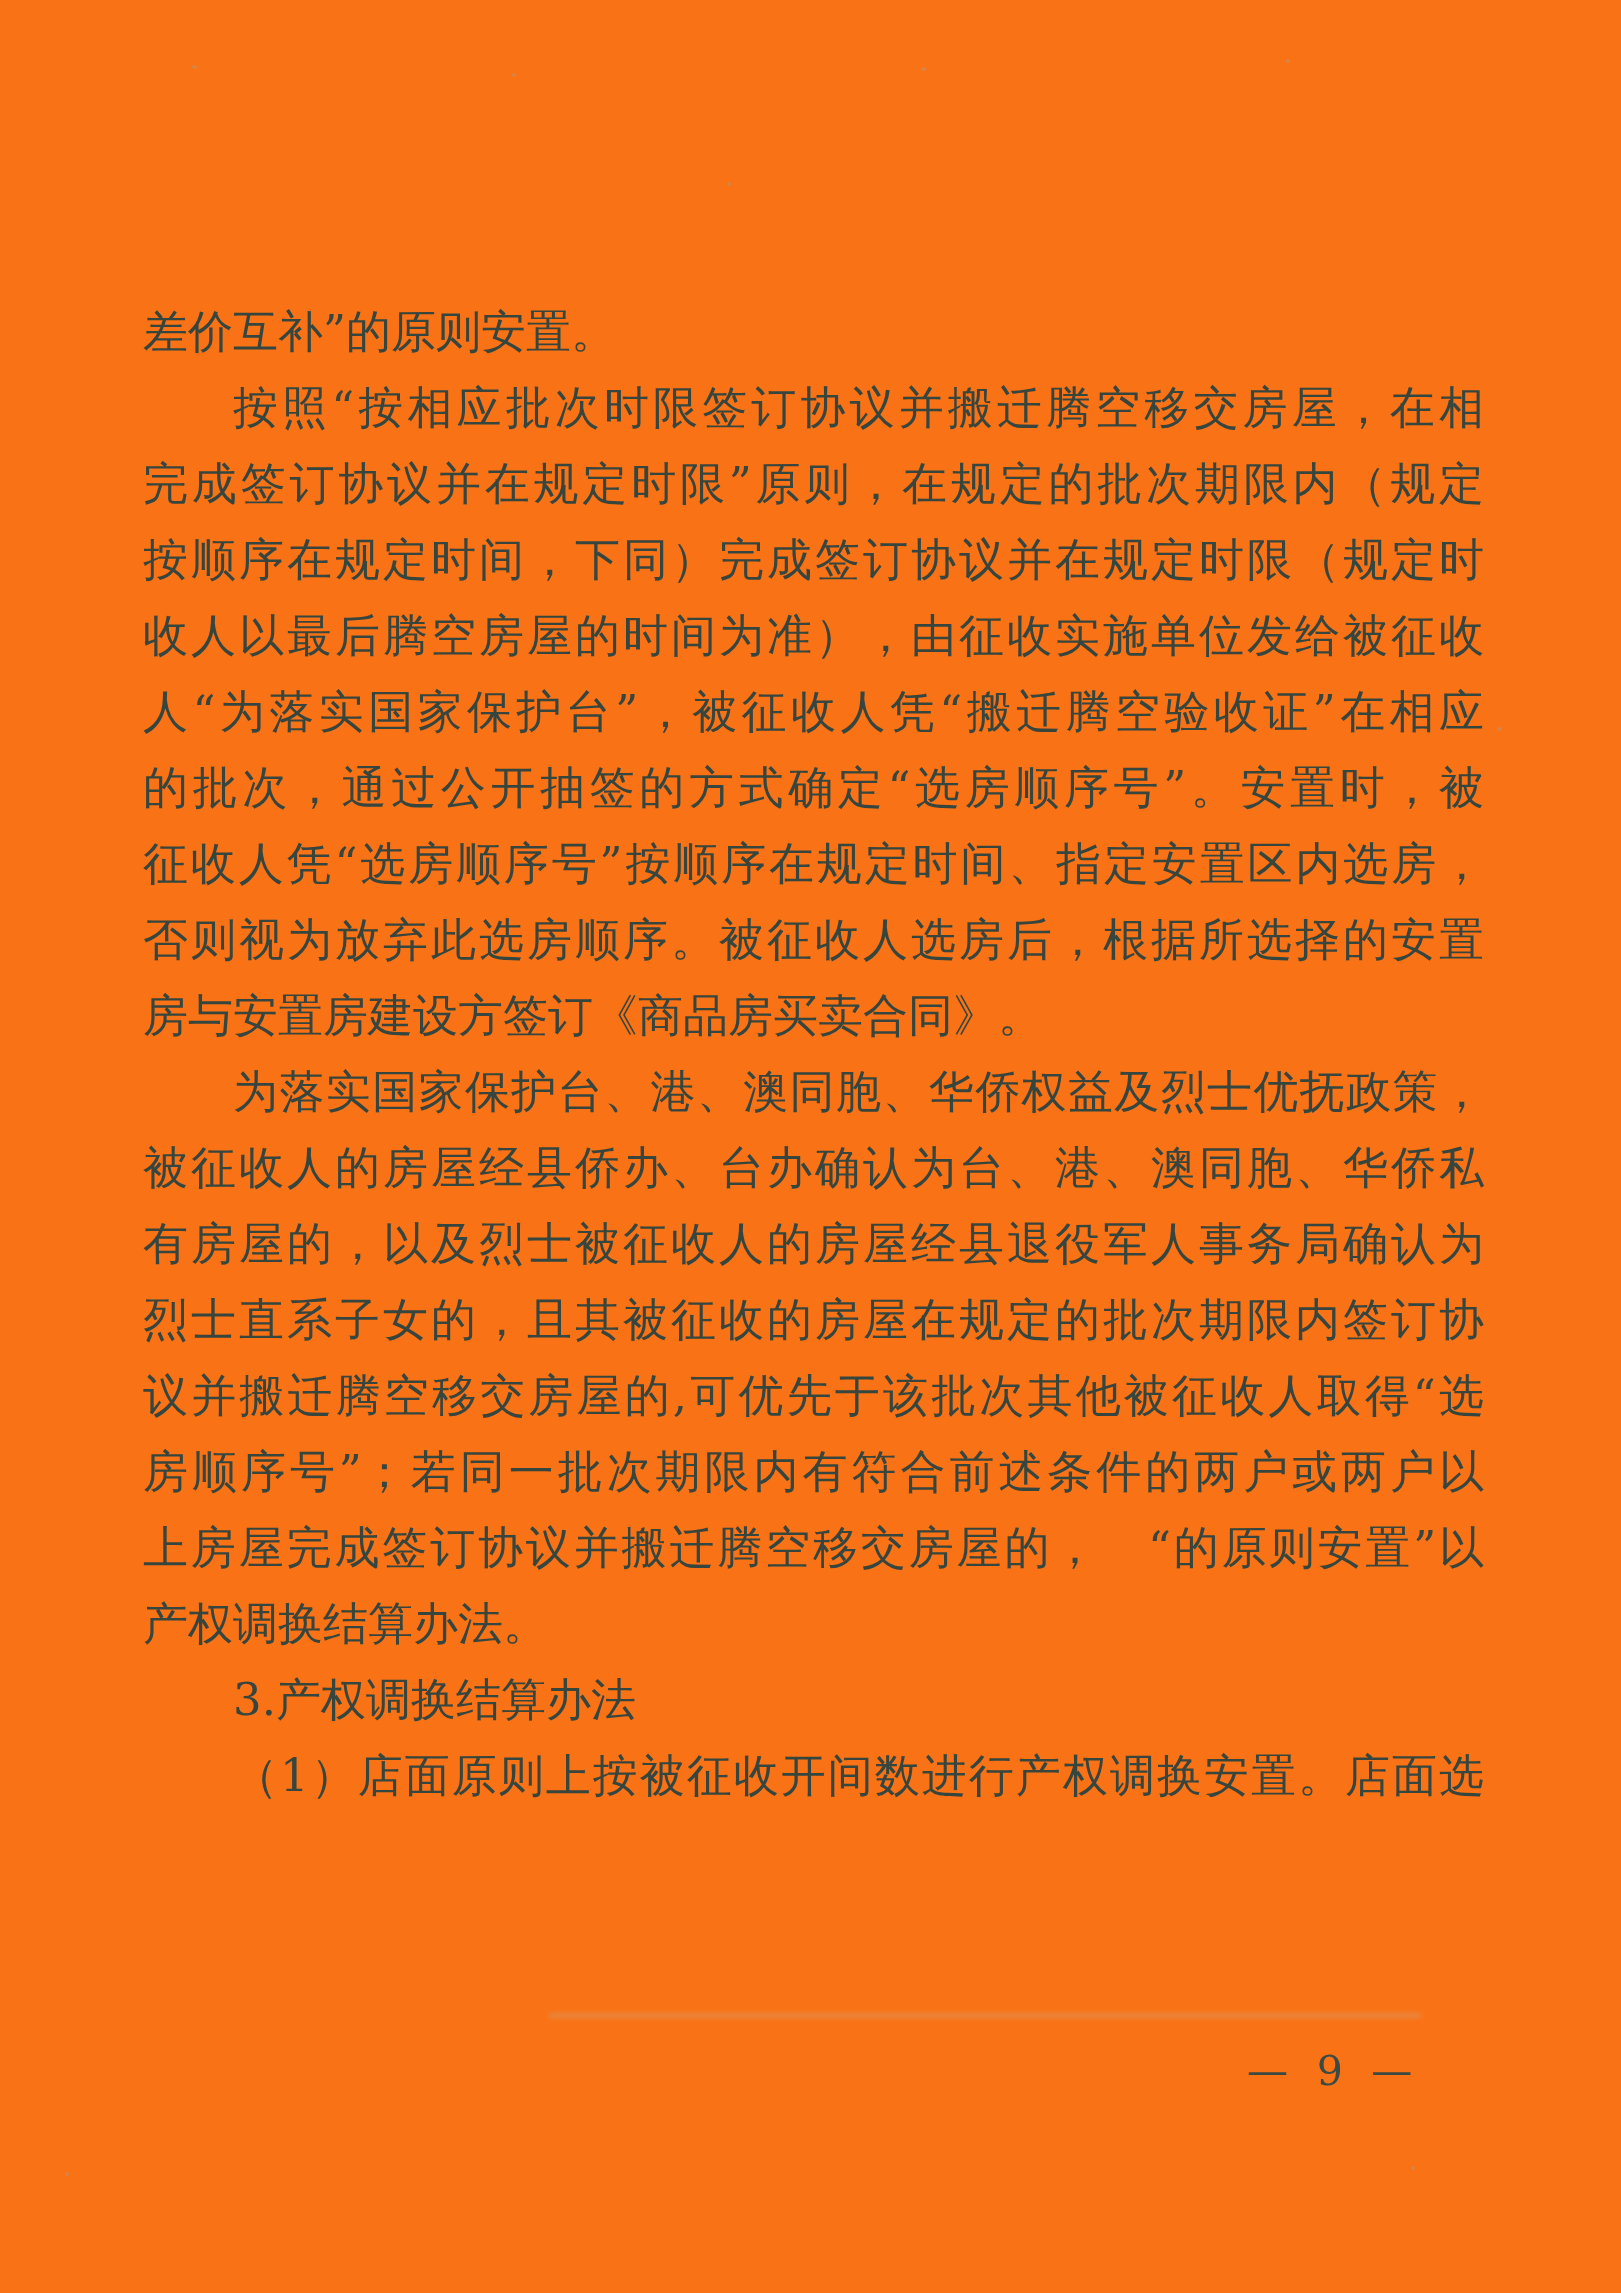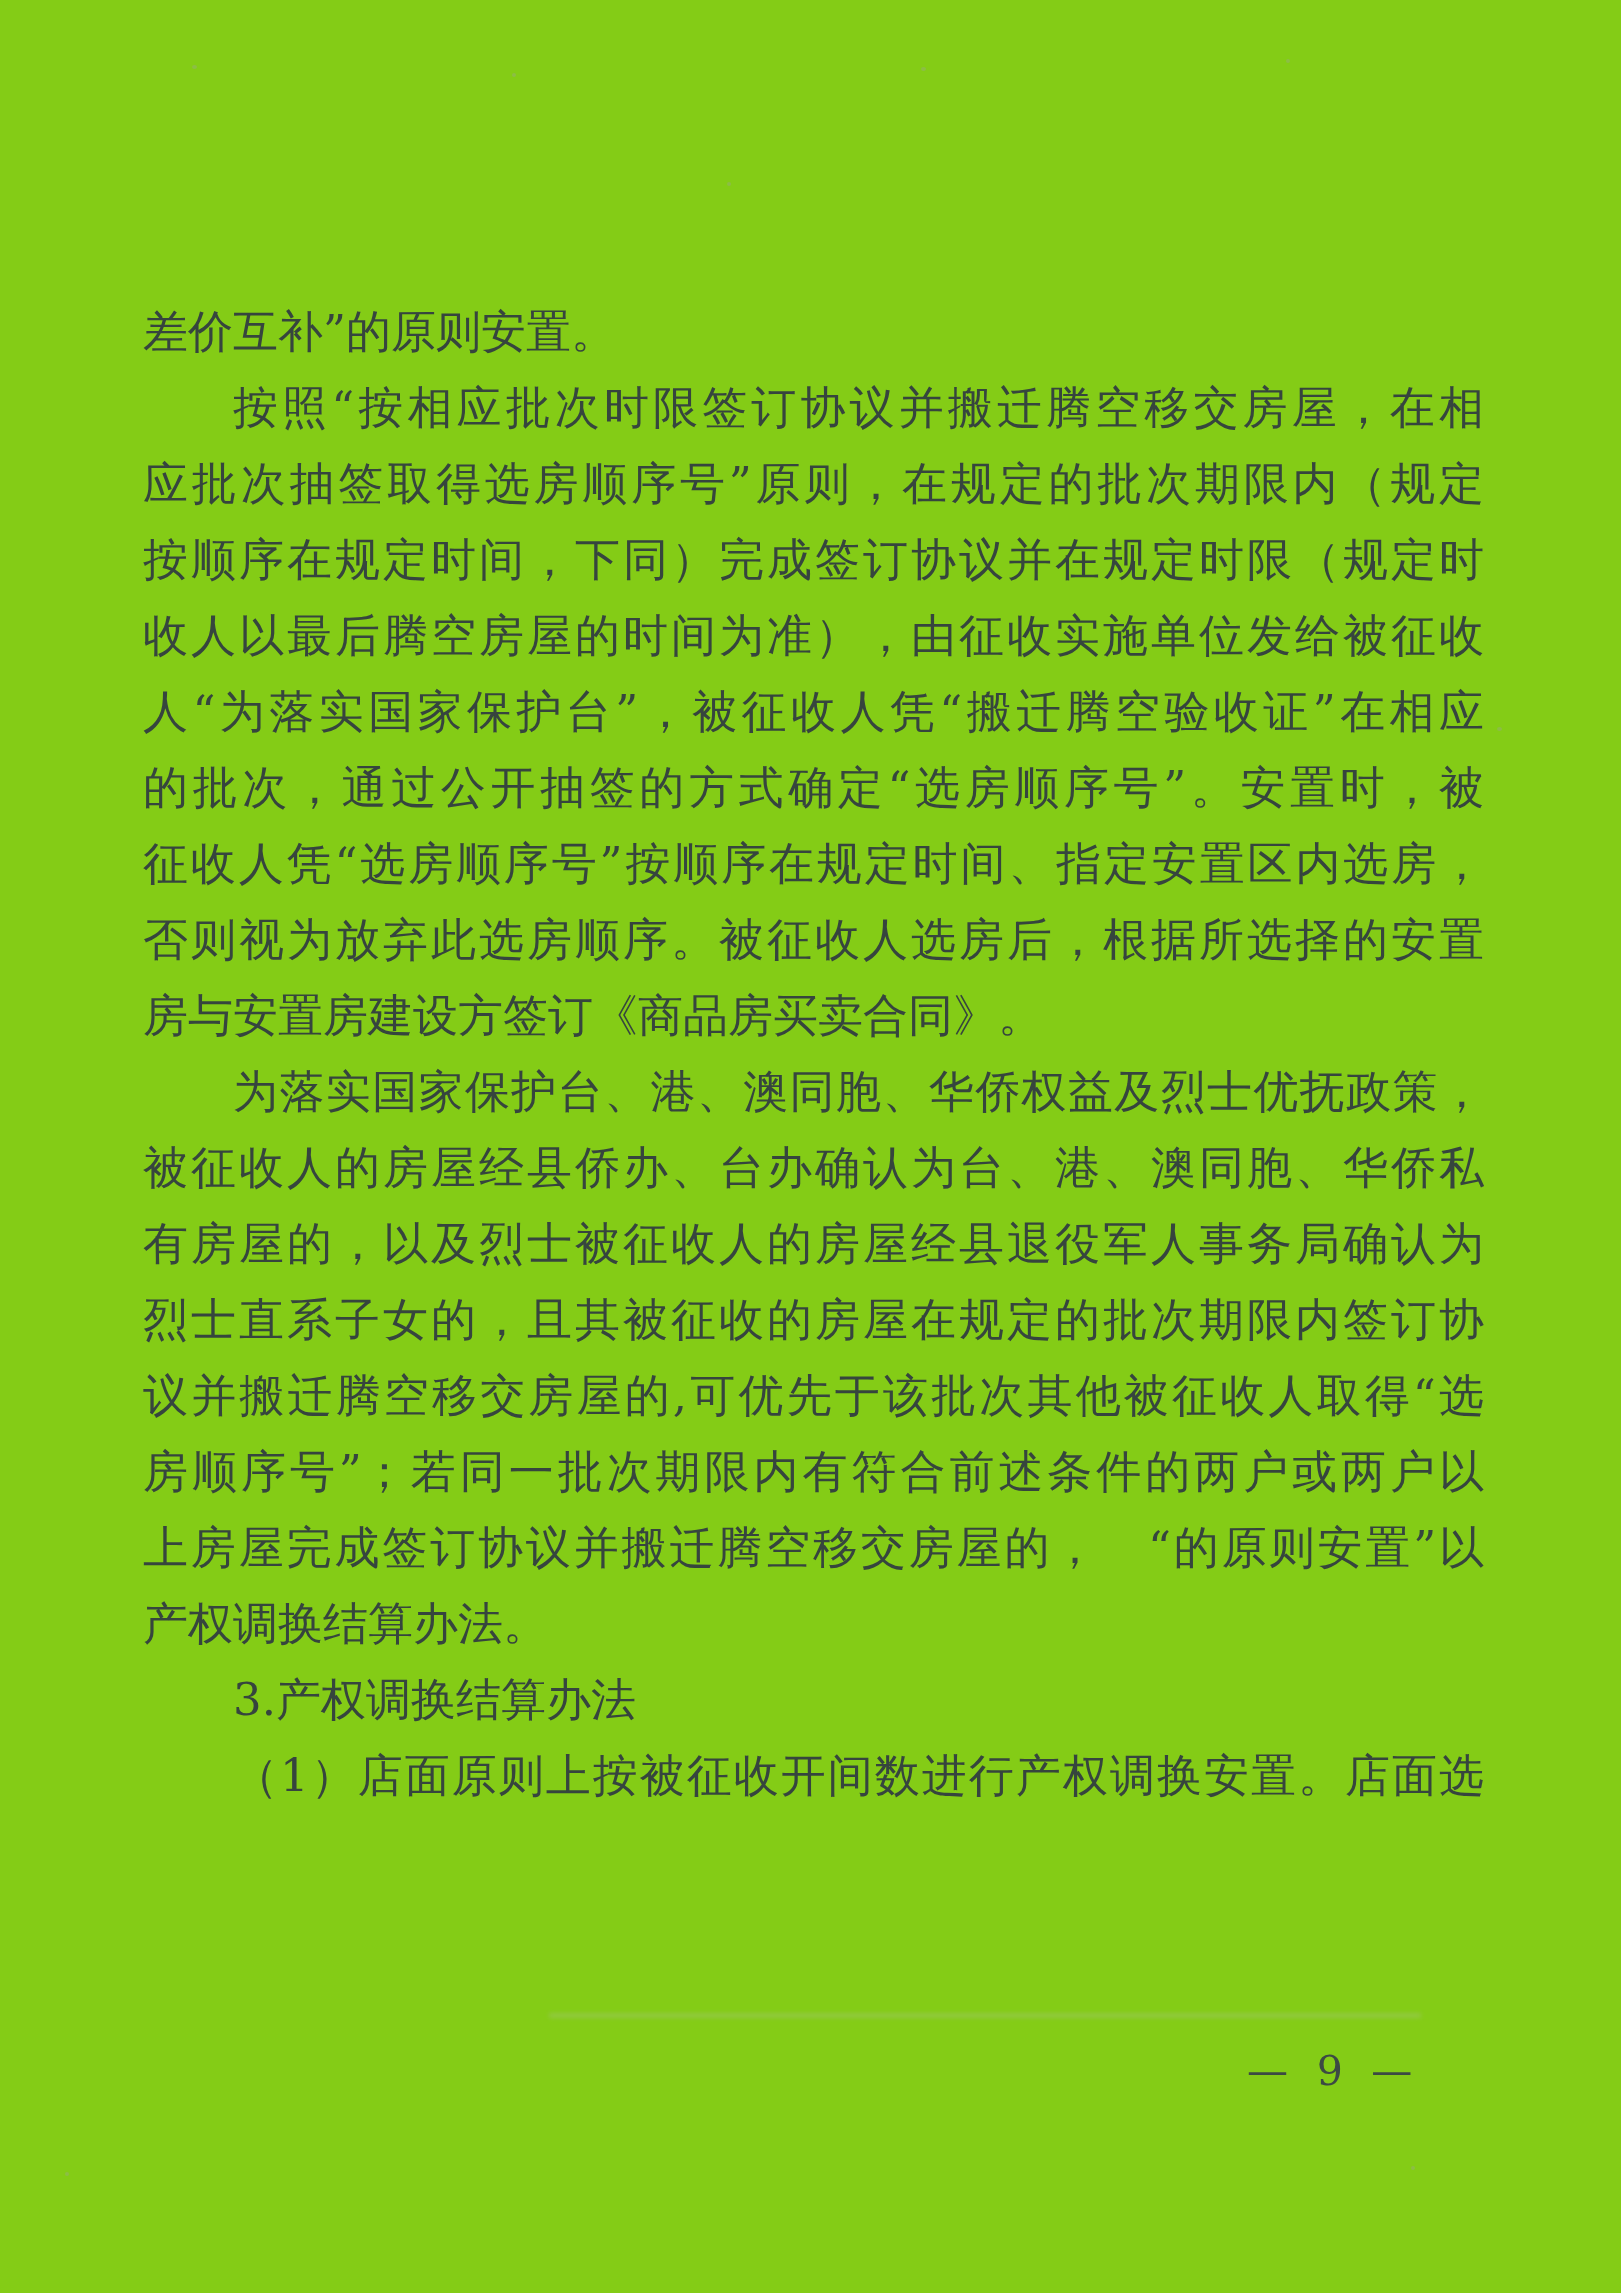--- a/index.html
+++ b/index.html
@@ -5,21 +5,21 @@
   html, body {
     margin: 0;
     padding: 0;
     background: #e8e8e8;
   }
   .page {
     position: relative;
     width: 1621px;
     height: 2294px;
     margin: 0 auto;
-    background: #84cc16;
+    background: #f97316;
     overflow: hidden;
     font-family: "DejaVu Serif", "Liberation Serif", serif;
     color: #36453e;
   }
   .text-block {
     position: absolute;
     left: 143px;
     top: 294px;
     width: 1341px;
   }
@@ -76,21 +76,21 @@
   <span class="speck" style="left:1286px; top:59px; width:3.9px; height:3.9px;"></span>
   <span class="speck" style="left:727px; top:182px; width:3.9px; height:3.9px;"></span>
   <span class="speck" style="left:1497px; top:727px; width:4.9px; height:3.9px;"></span>
   <span class="speck" style="left:65px; top:2172px; width:3.9px; height:3.9px;"></span>
   <span class="speck" style="left:1411px; top:2166px; width:3.9px; height:3.9px;"></span>
   <span class="streak"></span>
 
   <div class="text-block">
     <div class="line">差价互补”的原则安置。</div>
     <div class="line indent fill">按照“按相应批次时限签订协议并搬迁腾空移交房屋，在相</div>
-    <div class="line fill">应批次抽签取得选房顺序号”原则，在规定的批次期限内（规定</div>
+    <div class="line fill">完成签订协议并在规定时限”原则，在规定的批次期限内（规定</div>
     <div class="line fill">按顺序在规定时间，下同）完成签订协议并在规定时限（规定时</div>
     <div class="line fill">收人以最后腾空房屋的时间为准），由征收实施单位发给被征收</div>
     <div class="line fill">人“为落实国家保护台”，被征收人凭“搬迁腾空验收证”在相应</div>
     <div class="line fill">的批次，通过公开抽签的方式确定“选房顺序号”。安置时，被</div>
     <div class="line fill">征收人凭“选房顺序号”按顺序在规定时间、指定安置区内选房，</div>
     <div class="line fill">否则视为放弃此选房顺序。被征收人选房后，根据所选择的安置</div>
     <div class="line">房与安置房建设方签订《商品房买卖合同》。</div>
     <div class="line indent fill">为落实国家保护台、港、澳同胞、华侨权益及烈士优抚政策，</div>
     <div class="line fill">被征收人的房屋经县侨办、台办确认为台、港、澳同胞、华侨私</div>
     <div class="line fill">有房屋的，以及烈士被征收人的房屋经县退役军人事务局确认为</div>

